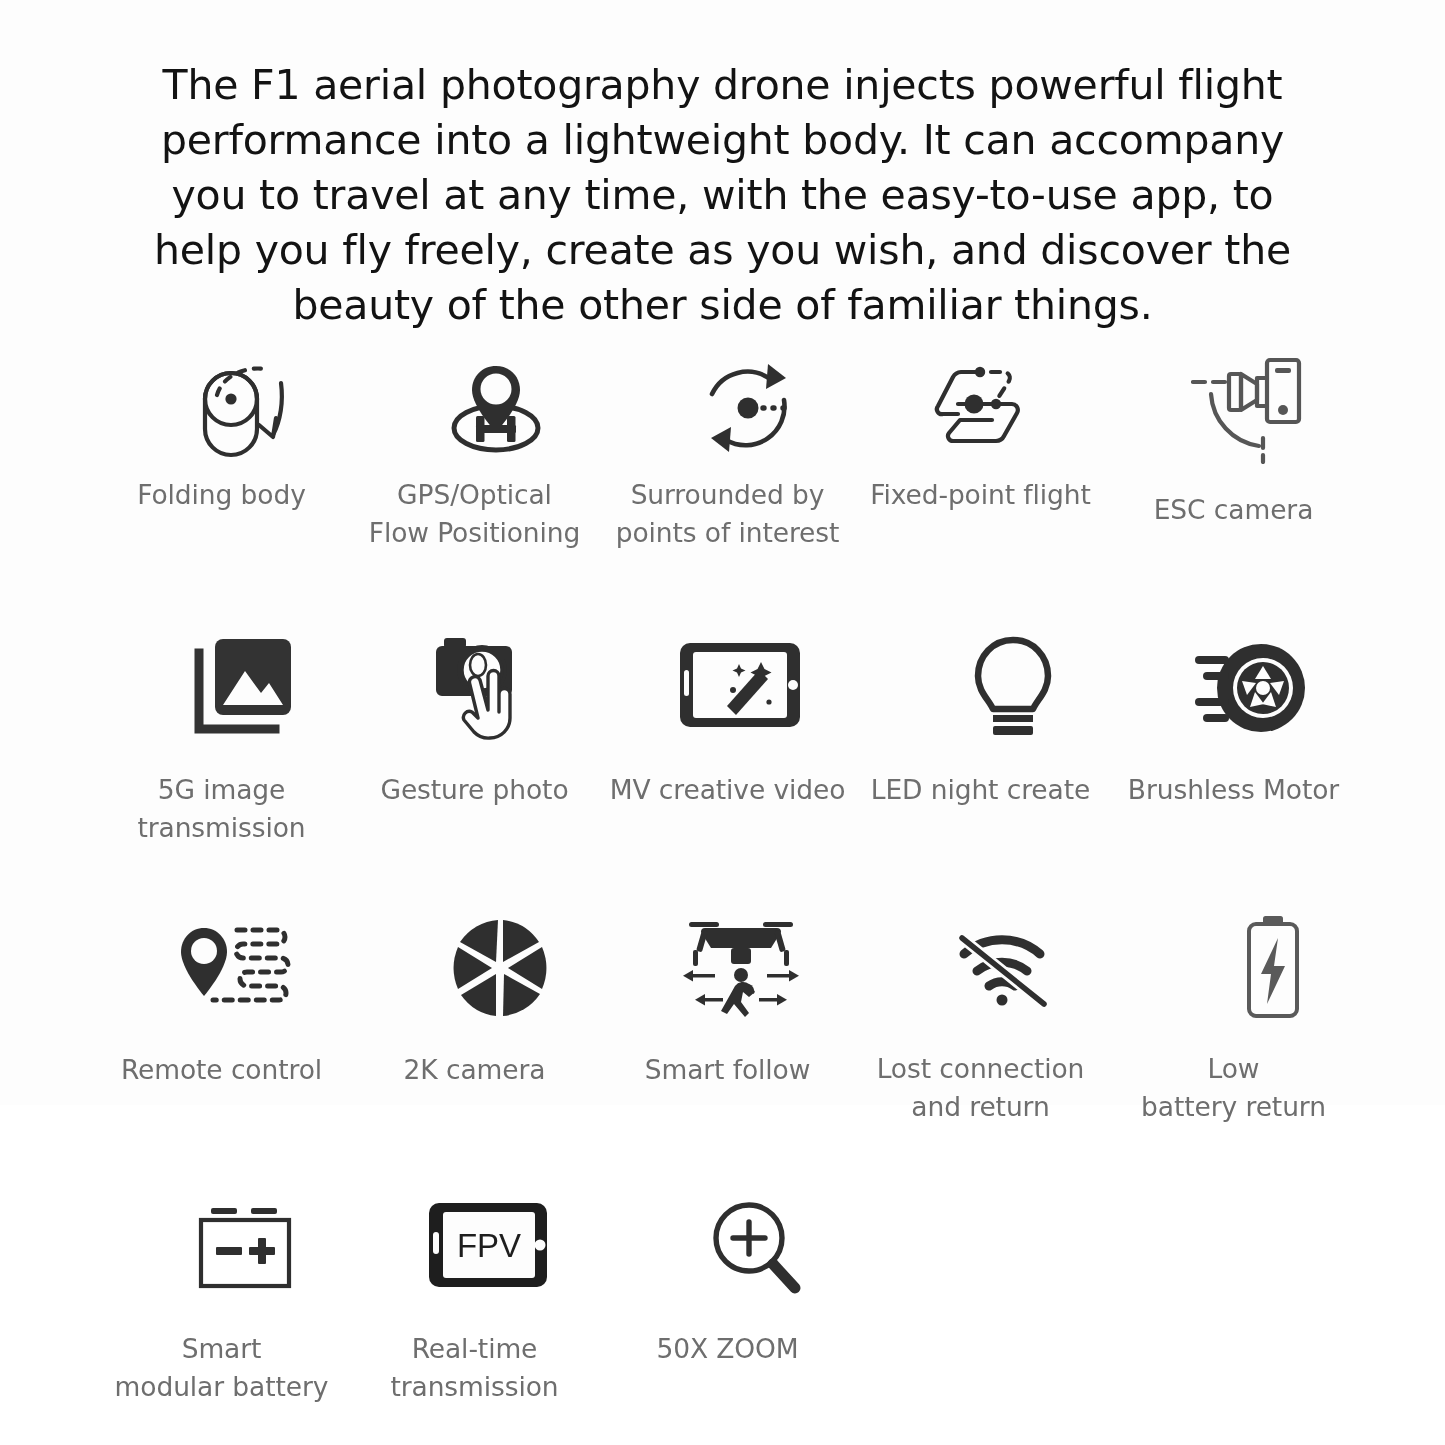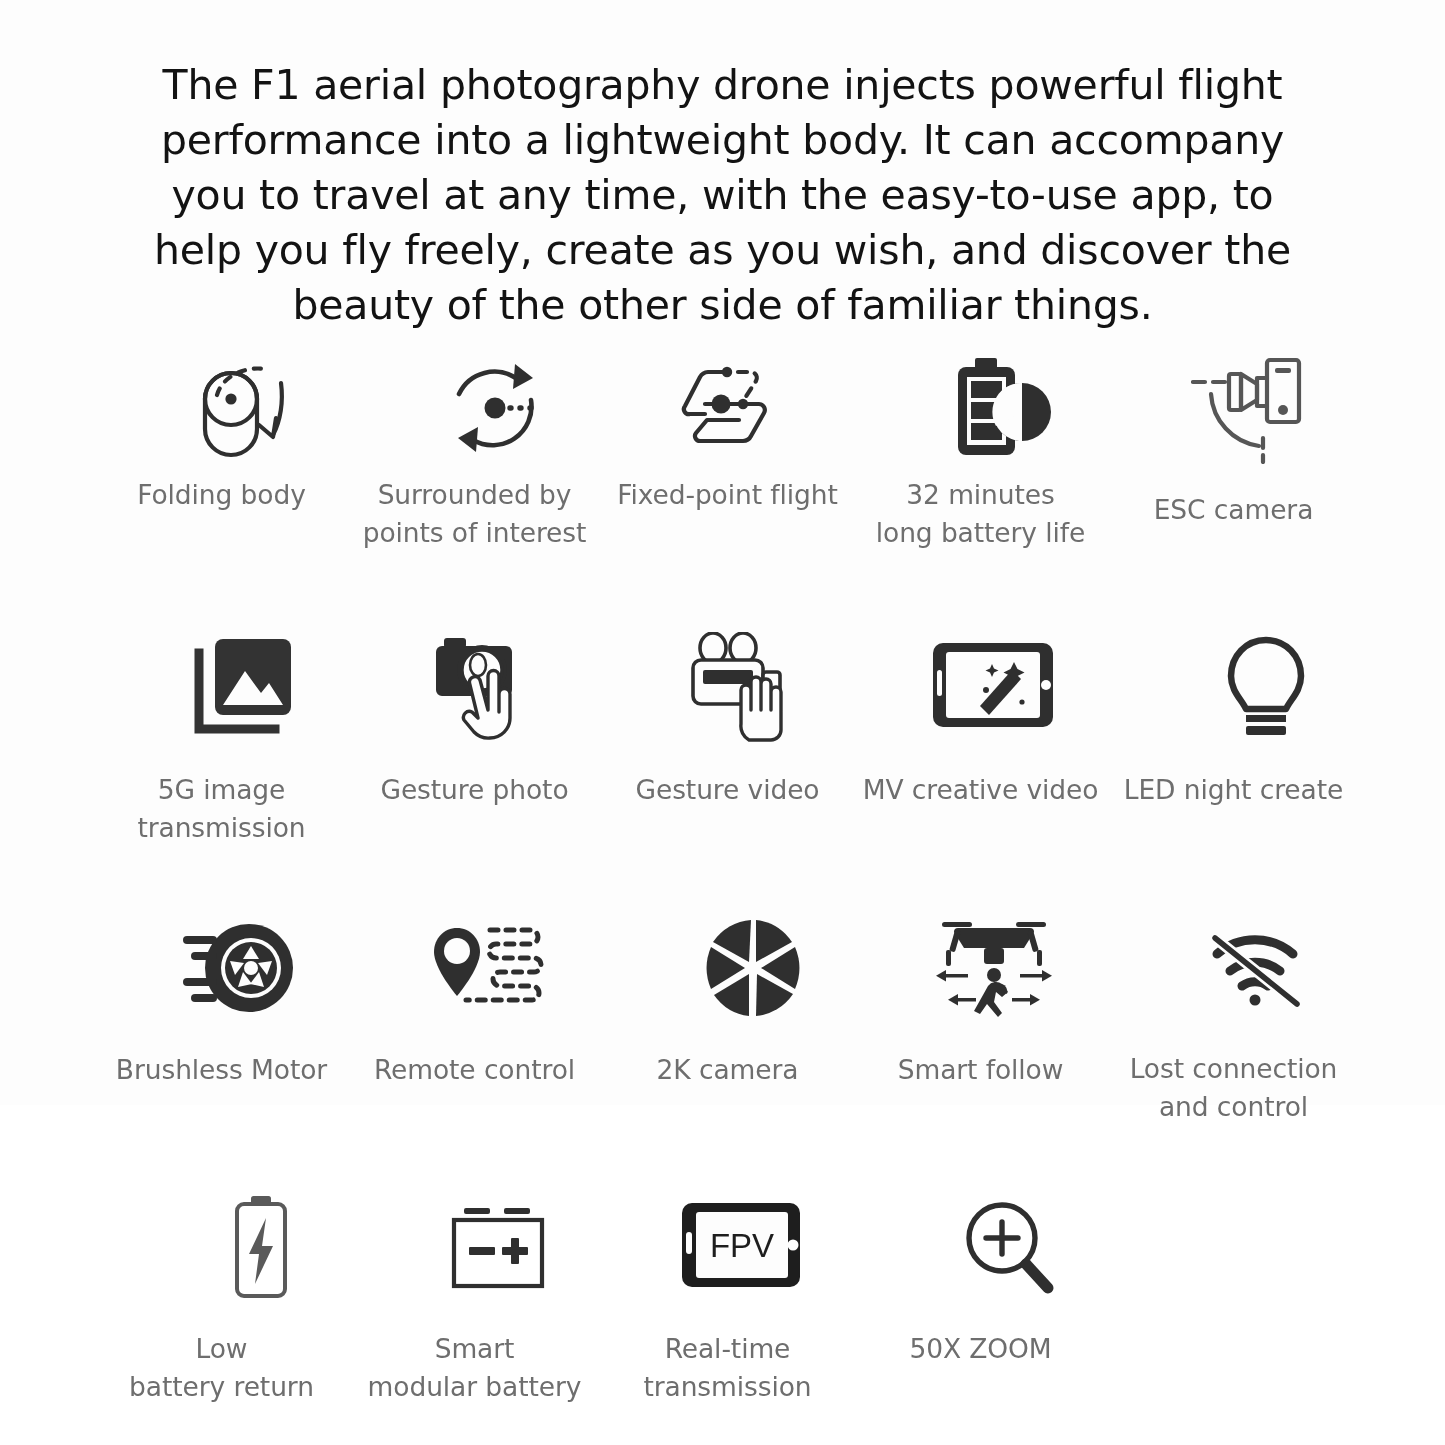--- a/index.html
+++ b/index.html
@@ -96,20 +96,36 @@
             <path d="M24 40 a42 34 0 0 1 48 -26" stroke-dasharray="7 9"></path>
             <path d="M88 28 a34 58 0 0 1 -8 52"></path>
             <path d="M66 70 l14 12 l3 -19"></path>
           </g>
           <circle cx="38" cy="44" r="5.6" fill="#2f2f2f"></circle>
         </svg>
       </div>
       <div class="cell-label">Folding body</div>
     </div>
 
+    <div class="cell r1">
+      <div class="icon-wrap">
+        <svg width="108" height="104" viewBox="0 0 108 104">
+          <ellipse cx="54" cy="72" rx="42" ry="22" fill="none" stroke="#2f2f2f" stroke-width="5"></ellipse>
+          <path d="M54 10 c-14 0 -24 10.5 -24 24 c0 17 24 42 24 42 c0 0 24 -25 24 -42 c0 -13.5 -10 -24 -24 -24 z" fill="#2f2f2f"></path>
+          <circle cx="54" cy="33" r="15.5" fill="#fdfdfd"></circle>
+          <g fill="#2f2f2f">
+            <rect x="34" y="60" width="8.5" height="26" rx="1.5"></rect>
+            <rect x="65" y="60" width="8.5" height="26" rx="1.5"></rect>
+            <rect x="34" y="69" width="40" height="8" rx="1.5"></rect>
+          </g>
+        </svg>
+      </div>
+      <div class="cell-label">GPS/Optical
+Flow Positioning</div>
+    </div>
 
     <div class="cell r1">
       <div class="icon-wrap">
         <svg width="110" height="104" viewBox="0 0 110 104">
           <g fill="none" stroke="#2f2f2f" stroke-width="4.6" stroke-linecap="round">
             <path d="M19 38 a39 39 0 0 1 58 -15"></path>
             <path d="M91 44 a39 39 0 0 1 -58 40"></path>
           </g>
           <path d="M75 8 l18 14 l-20 11 z" fill="#2f2f2f"></path>
           <path d="M36 96 l-18 -14 l20 -11 z" fill="#2f2f2f"></path>
@@ -132,41 +148,20 @@
             <path d="M65 14 L78 14 a6 6 0 0 1 5 9 L72 40" stroke-dasharray="9 8"></path>
           </g>
           <circle cx="54" cy="14" r="5.2" fill="#2f2f2f"></circle>
           <circle cx="48" cy="46" r="9.5" fill="#2f2f2f"></circle>
           <circle cx="70" cy="46" r="5.2" fill="#2f2f2f"></circle>
         </svg>
       </div>
       <div class="cell-label">Fixed-point flight</div>
     </div>
 
-    <div class="cell r1">
-      <div class="icon-wrap">
-        <svg width="108" height="104" viewBox="0 0 108 104">
-          <g fill="#2f2f2f">
-            <rect x="27" y="2" width="22" height="11" rx="2"></rect>
-            <rect x="10" y="11" width="57" height="88" rx="8"></rect>
-          </g>
-          <rect x="19" y="21" width="39" height="68" fill="#fdfdfd"></rect>
-          <g fill="#2f2f2f">
-            <rect x="23" y="25" width="31" height="17"></rect>
-            <rect x="23" y="46" width="31" height="17"></rect>
-            <rect x="23" y="67" width="31" height="17"></rect>
-          </g>
-          <circle cx="74" cy="56" r="29" fill="#2f2f2f"></circle>
-          <path d="M74 56 L74 27 A29 29 0 0 0 74 85 Z" fill="#fdfdfd"></path>
-          <path d="M74 56 L74 27 A29 29 0 0 0 48 70 Z" fill="#fdfdfd"></path>
-        </svg>
-      </div>
-      <div class="cell-label">32 minutes
-long battery life</div>
-    </div>
 
     <div class="cell r2">
       <div class="icon-wrap">
         <svg width="118" height="112" viewBox="0 0 118 112">
           <g fill="none" stroke="#565656" stroke-width="4.2" stroke-linecap="round" stroke-linejoin="round">
             <rect x="76" y="8" width="32" height="62" rx="3"></rect>
             <path d="M76 26 L66 26 L66 54 L76 54"></path>
             <path d="M66 32 L50 22 L50 58 L66 48 Z"></path>
             <rect x="38" y="22" width="12" height="36" rx="2"></rect>
             <path d="M2 30 L14 30 M22 30 L34 30"></path>
@@ -204,38 +199,20 @@
           <ellipse cx="46" cy="33" rx="8" ry="11" fill="#fdfdfd" stroke="#2f2f2f" stroke-width="2.6"></ellipse>
           <g fill="#fdfdfd" stroke="#2f2f2f" stroke-width="3.4" stroke-linecap="round" stroke-linejoin="round">
             <path d="M58 106 a20 20 0 0 0 20 -20 L78 62 a5.5 5.5 0 0 0 -11 0 L67 80 L67 44 a5.5 5.5 0 0 0 -11 0 L56 78
                      L48 48 a5.5 5.5 0 0 0 -10.5 3 L46 86 L40 80 a6 6 0 0 0 -8 8 L42 100 a20 20 0 0 0 16 6 Z"></path>
           </g>
         </svg>
       </div>
       <div class="cell-label">Gesture photo</div>
     </div>
 
-    <div class="cell r2">
-      <div class="icon-wrap">
-        <svg width="116" height="112" viewBox="0 0 116 112">
-          <g fill="#fdfdfd" stroke="#2f2f2f" stroke-width="3.6" stroke-linejoin="round">
-            <ellipse cx="26" cy="16" rx="13" ry="15"></ellipse>
-            <ellipse cx="56" cy="16" rx="13" ry="15"></ellipse>
-            <rect x="6" y="28" width="70" height="44" rx="8"></rect>
-            <rect x="76" y="40" width="17" height="24" rx="3"></rect>
-          </g>
-          <rect x="16" y="38" width="50" height="14" rx="2" fill="#2f2f2f"></rect>
-          <g fill="#fdfdfd" stroke="#2f2f2f" stroke-width="3.4" stroke-linecap="round" stroke-linejoin="round">
-            <path d="M62 108 L84 108 a10 10 0 0 0 10 -10 L94 60 a5 5 0 0 0 -10 0 L84 78 L84 52 a5 5 0 0 0 -10 0 L74 78
-                     L74 50 a5 5 0 0 0 -10 0 L64 78 L64 58 a5 5 0 0 0 -10 0 L54 92 a16 16 0 0 0 8 16 Z"></path>
-          </g>
-        </svg>
-      </div>
-      <div class="cell-label">Gesture video</div>
-    </div>
 
     <div class="cell r2">
       <div class="icon-wrap">
         <svg width="126" height="96" viewBox="0 0 126 96">
           <rect x="3" y="3" width="120" height="84" rx="10" fill="#2f2f2f"></rect>
           <rect x="16" y="12" width="94" height="66" rx="3" fill="#fdfdfd"></rect>
           <rect x="7" y="30" width="5" height="26" rx="2.5" fill="#fdfdfd"></rect>
           <circle cx="116" cy="45" r="5" fill="#fdfdfd"></circle>
           <g fill="#2f2f2f">
             <path d="M50 66 L82 30 l9 9 L59 75 Z"></path>
@@ -354,21 +331,21 @@
             <path d="M12 30 a58 58 0 0 1 76 0" stroke-width="9"></path>
             <path d="M25 47 a40 40 0 0 1 50 0" stroke-width="9"></path>
             <path d="M37 62 a22 22 0 0 1 26 0" stroke-width="9"></path>
           </g>
           <circle cx="50" cy="76" r="5.5" fill="#2f2f2f"></circle>
           <path d="M10 14 L92 80" stroke="#fdfdfd" stroke-width="11" stroke-linecap="round"></path>
           <path d="M10 14 L92 80" stroke="#2f2f2f" stroke-width="5.5" stroke-linecap="round"></path>
         </svg>
       </div>
       <div class="cell-label">Lost connection
-and control</div>
+and return</div>
     </div>
 
     <div class="cell r4">
       <div class="icon-wrap">
         <svg width="72" height="108" viewBox="0 0 72 108">
           <rect x="26" y="2" width="20" height="9" rx="2.5" fill="#5a5a5a"></rect>
           <rect x="12" y="10" width="48" height="92" rx="7" fill="none" stroke="#5a5a5a" stroke-width="4"></rect>
           <path d="M41 24 L24 60 L34 60 L30 90 L48 52 L37 52 Z" fill="#5a5a5a"></path>
         </svg>
       </div>

